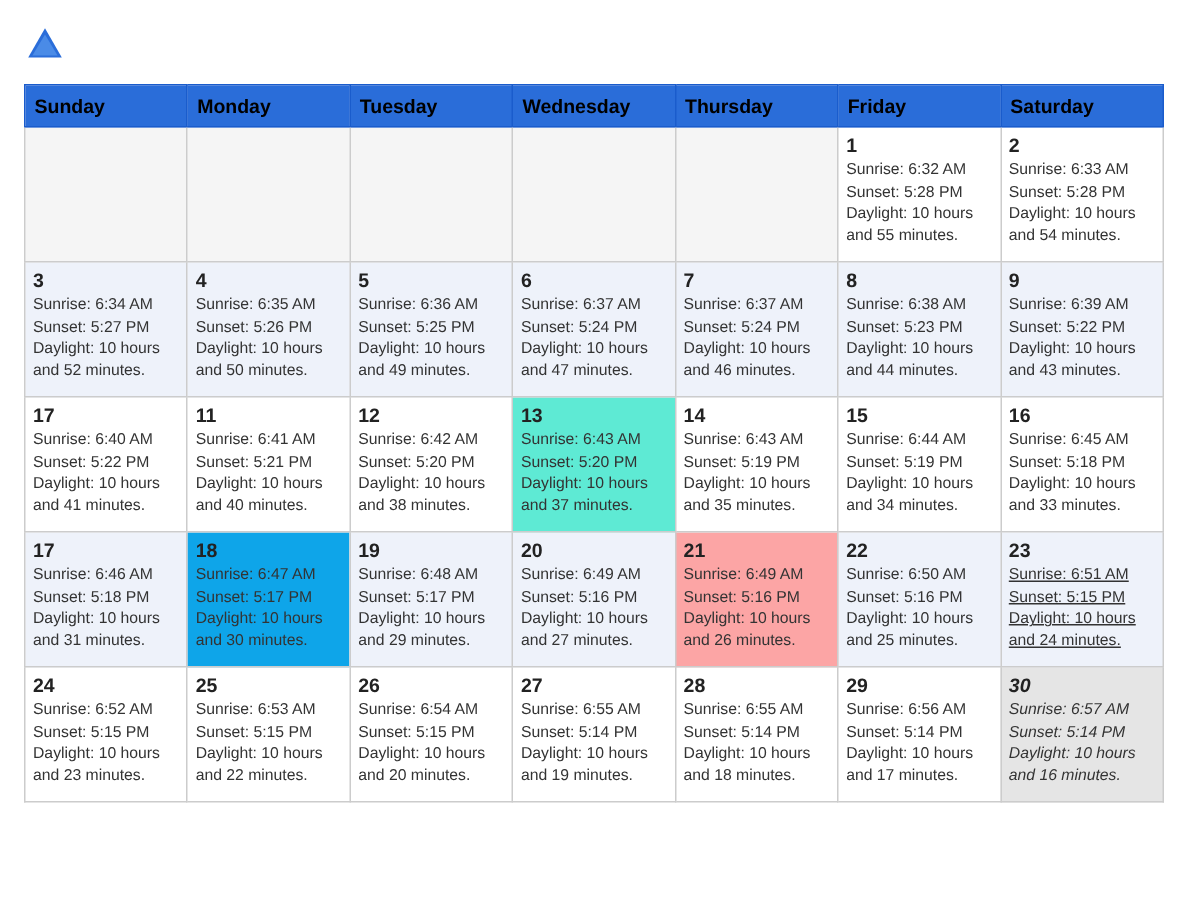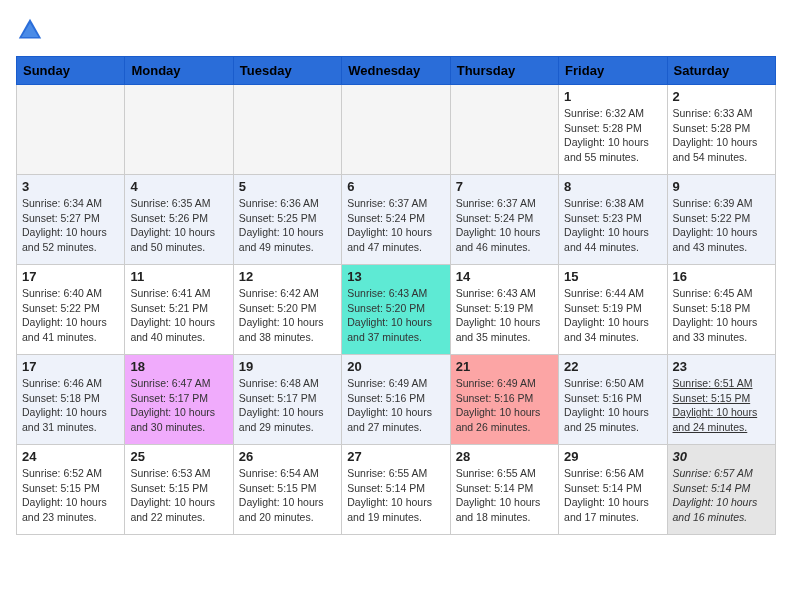--- a/index.html
+++ b/index.html
@@ -246,21 +246,21 @@
         </td>
       </tr>
       <tr>
         <td style="background: rgb(238, 242, 250);">
           <span class="day-number">17</span>
           <div class="day-info" style="white-space: pre-line;">Sunrise: 6:46 AM
 Sunset: 5:18 PM
 Daylight: 10 hours
 and 31 minutes.</div>
         </td>
-        <td style="background: #f0abfc;">
+        <td style="background: #0ea5e9;">
           <span class="day-number">18</span>
           <div class="day-info" style="white-space: pre-line;">Sunrise: 6:47 AM
 Sunset: 5:17 PM
 Daylight: 10 hours
 and 30 minutes.</div>
         </td>
         <td style="background: rgb(238, 242, 250);">
           <span class="day-number">19</span>
           <div class="day-info" style="white-space: pre-line;">Sunrise: 6:48 AM
 Sunset: 5:17 PM

